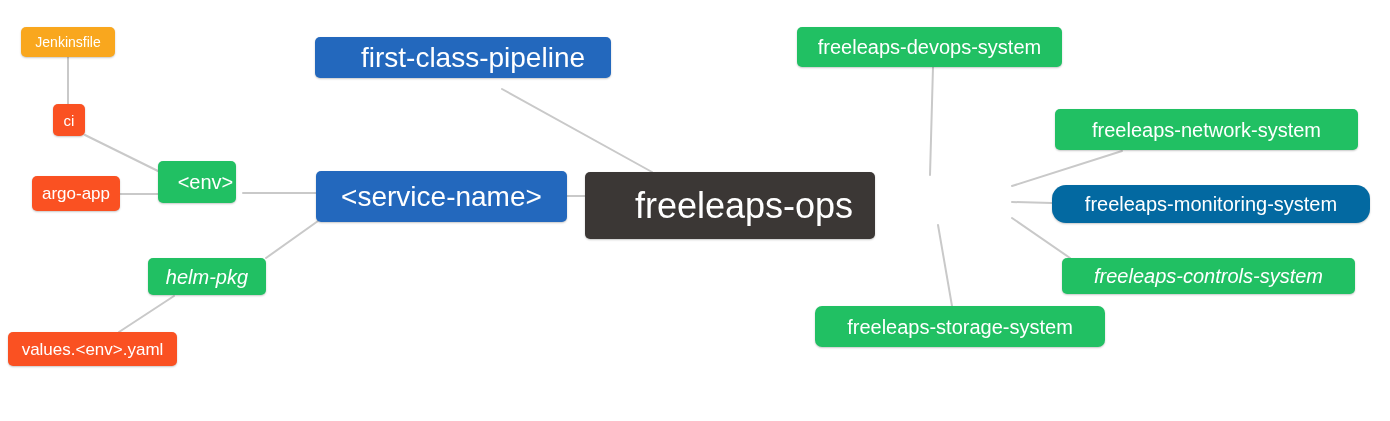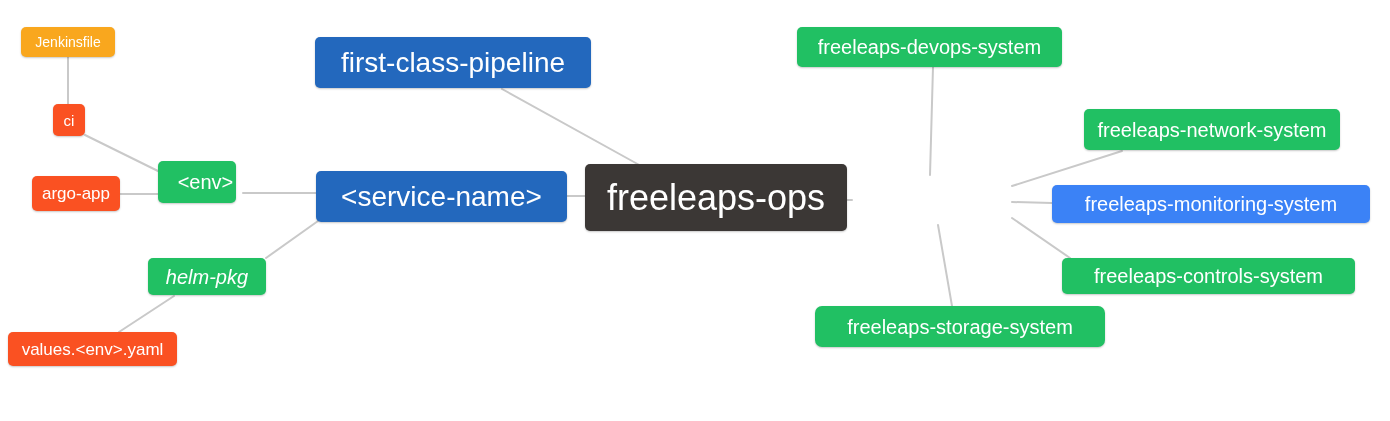--- a/index.html
+++ b/index.html
@@ -62,22 +62,22 @@
       <line x1="1012" y1="218" x2="1070" y2="258" stroke="#C9C9C9" stroke-width="2" stroke-linecap="round"></line>
       <line x1="938" y1="225" x2="952" y2="306" stroke="#C9C9C9" stroke-width="2" stroke-linecap="round"></line>
     </svg>
   <div class="node-layer">
       <div class="node" style="left: 21px; top: 27px; width: 94px; height: 30px; background: rgb(249, 167, 30); color: rgb(255, 255, 255); font-size: 14px;">Jenkinsfile</div>
       <div class="node" style="left: 53px; top: 104px; width: 32px; height: 32px; background: rgb(250, 81, 34); color: rgb(255, 255, 255); font-size: 15px;">ci</div>
       <div class="node" style="left: 32px; top: 176px; width: 88px; height: 35px; background: rgb(250, 81, 34); color: rgb(255, 255, 255); font-size: 17px;">argo-app</div>
       <div class="node" style="left: 158px; top: 161px; width: 61px; height: 42px; background: rgb(33, 192, 99); color: rgb(255, 255, 255); font-size: 20px; padding-left: 17px;">&lt;env&gt;</div>
       <div class="node" style="left: 148px; top: 258px; width: 118px; height: 37px; background: rgb(33, 192, 99); color: rgb(255, 255, 255); font-size: 20px; font-style: italic;">helm-pkg</div>
       <div class="node" style="left: 8px; top: 332px; width: 169px; height: 34px; background: rgb(250, 81, 34); color: rgb(255, 255, 255); font-size: 17px;">values.&lt;env&gt;.yaml</div>
-      <div class="node" style="left: 315px; top: 37px; width: 276px; height: 51px; background: rgb(35, 104, 189); color: rgb(255, 255, 255); font-size: 28px;">first-class-pipeline</div>
+      <div class="node" style="left: 315px; top: 37px; width: 276px; height: 41px; background: rgb(35, 104, 189); color: rgb(255, 255, 255); font-size: 28px; padding-left: 20px;">first-class-pipeline</div>
       <div class="node" style="left: 316px; top: 171px; width: 251px; height: 51px; background: rgb(35, 104, 189); color: rgb(255, 255, 255); font-size: 28px;">&lt;service-name&gt;</div>
-      <div class="node" style="left: 585px; top: 164px; width: 262px; height: 67px; background: rgb(59, 55, 53); color: rgb(255, 255, 255); font-size: 36px;">freeleaps-ops</div>
+      <div class="node" style="left: 585px; top: 172px; width: 262px; height: 67px; background: rgb(59, 55, 53); color: rgb(255, 255, 255); font-size: 36px; padding-left: 28px;">freeleaps-ops</div>
       <div class="node" style="left: 797px; top: 27px; width: 265px; height: 40px; background: rgb(33, 192, 99); color: rgb(255, 255, 255); font-size: 20px;">freeleaps-devops-system</div>
-      <div class="node" style="left: 1055px; top: 109px; width: 256px; height: 41px; background: rgb(33, 192, 99); color: rgb(255, 255, 255); font-size: 20px; margin-left: 29px;">freeleaps-network-system</div>
-      <div class="node" style="left: 1052px; top: 185px; width: 318px; height: 38px; background: #3b82f6; color: rgb(255, 255, 255); font-size: 20px;">freeleaps-monitoring-system</div>
-      <div class="node" style="left: 1062px; top: 258px; width: 293px; height: 36px; background: rgb(33, 192, 99); color: rgb(255, 255, 255); font-size: 20px;">freeleaps-controls-system</div>
+      <div class="node" style="left: 1055px; top: 109px; width: 303px; height: 41px; background: rgb(33, 192, 99); color: rgb(255, 255, 255); font-size: 20px;">freeleaps-network-system</div>
+      <div class="node" style="left: 1052px; top: 185px; width: 318px; height: 38px; background: #0369a1; color: rgb(255, 255, 255); font-size: 20px; border-radius: 14px;">freeleaps-monitoring-system</div>
+      <div class="node" style="left: 1062px; top: 258px; width: 293px; height: 36px; background: rgb(33, 192, 99); color: rgb(255, 255, 255); font-size: 20px; font-style: italic;">freeleaps-controls-system</div>
       <div class="node" style="left: 815px; top: 306px; width: 290px; height: 41px; background: rgb(33, 192, 99); color: rgb(255, 255, 255); font-size: 20px; border-radius: 7px;">freeleaps-storage-system</div>
     </div>
 </div>
 
 </body></html>

